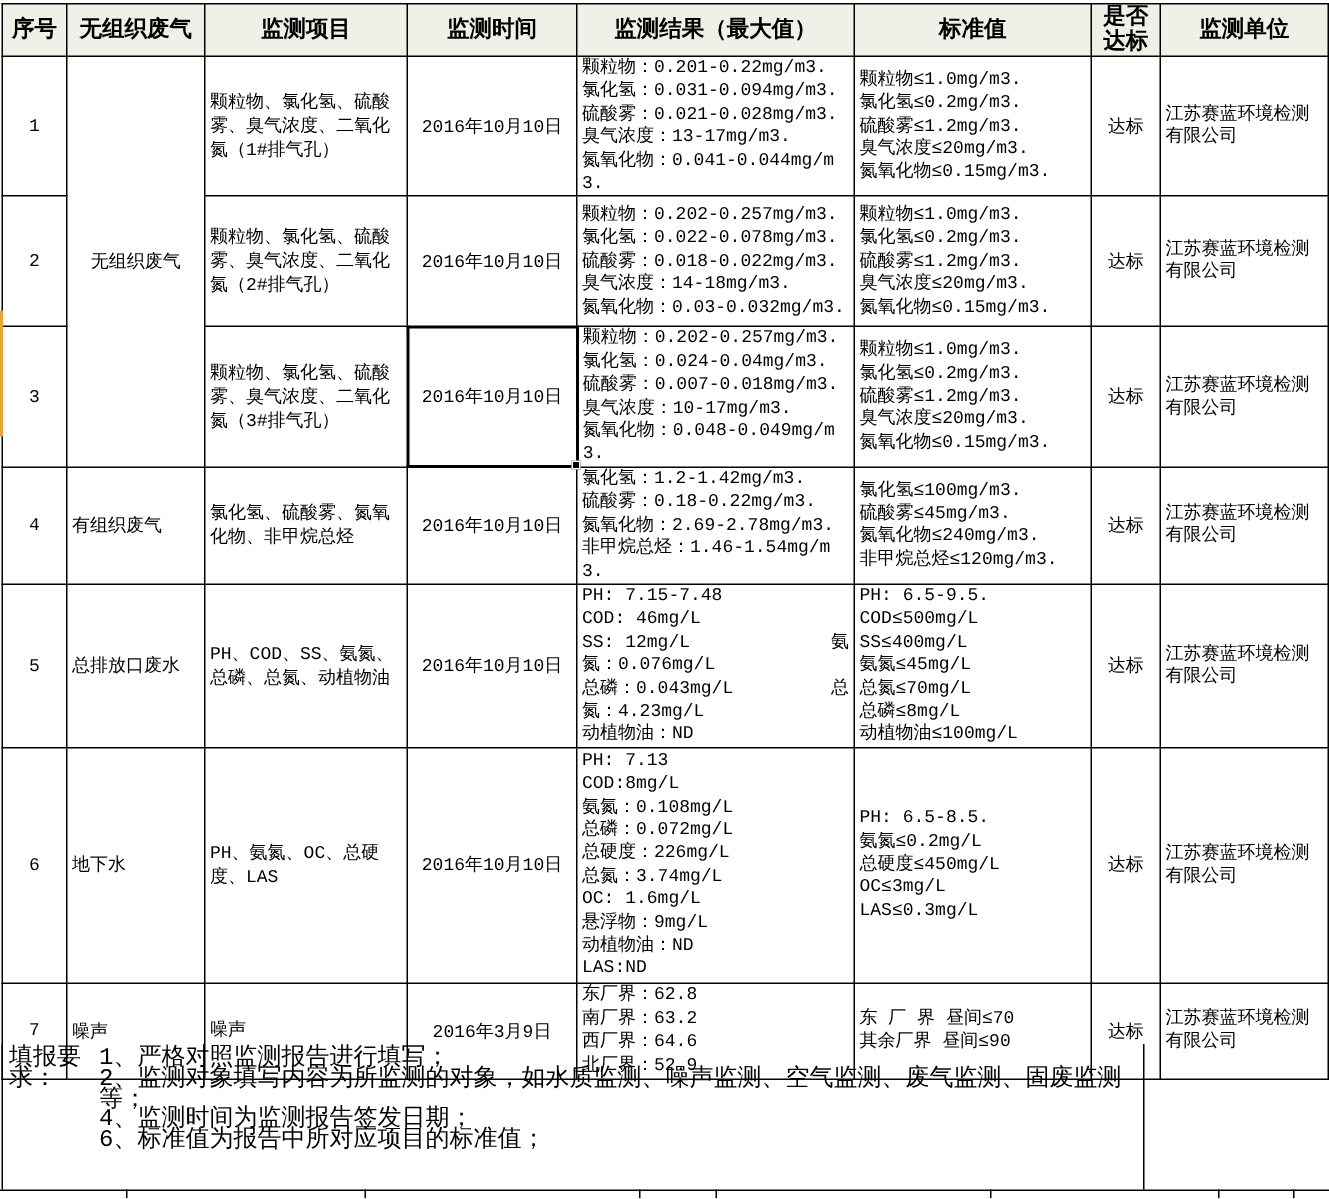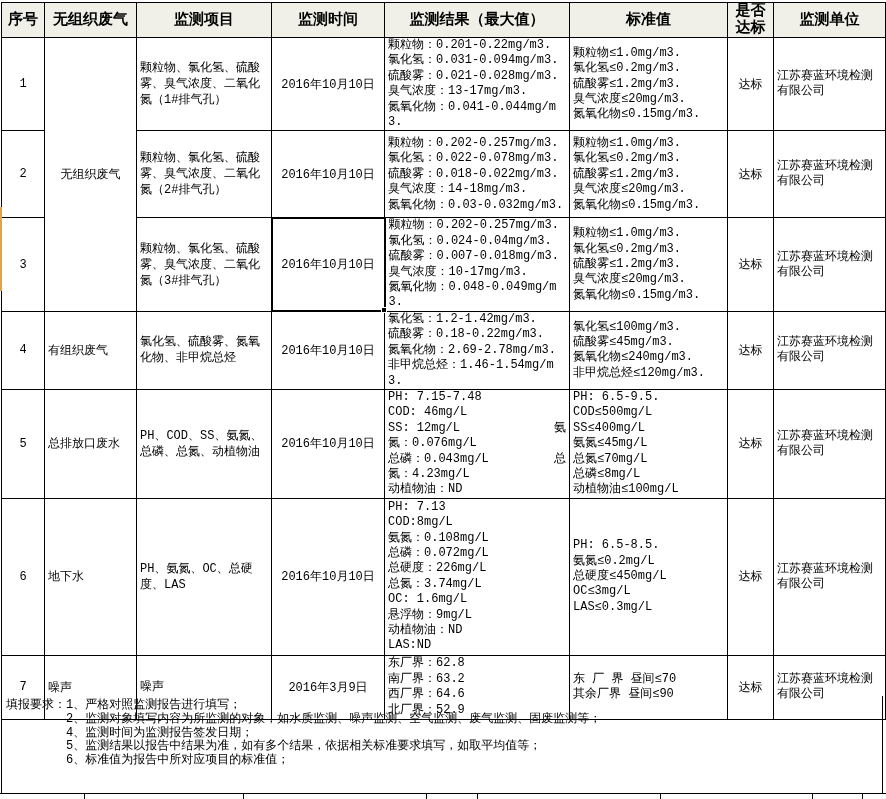--- a/index.html
+++ b/index.html
@@ -39,25 +39,25 @@
   .sel::after{
     content:"";position:absolute;right:-3px;bottom:-3px;
     width:4px;height:4px;background:#000;border:1px solid #fff;
     z-index:3;
   }
   .row-marker{
     position:absolute;left:0;top:207px;width:2px;height:84px;
     background:#e8a33d;z-index:4;
   }
   .notes{
-    position:absolute;top:696px;left:1px;width:882px;height:97px;
+    position:absolute;top:696px;left:1px;width:762px;height:97px;
     border-left:1px solid #000;border-right:1px solid #000;
     box-sizing:border-box;
     display:flex;align-items:flex-start;
-    font-size:12px;line-height:13.8px;
+    font-size:16px;line-height:13.8px;
     padding-top:3px;
   }
   .notes-label{flex:none;width:60px;padding-left:4px;}
   .notes-items{flex:1;}
   .bottom-line{
     position:absolute;top:793px;left:0;width:886px;height:0;
     border-top:1px solid #000;
   }
   .tick{position:absolute;top:793px;width:1px;height:6px;background:#000;}
 </style>
@@ -261,21 +261,20 @@
     </table>
 
   <div class="row-marker"></div>
 
   <div class="notes">
     <div class="notes-label">填报要求：</div>
     <div class="notes-items">
         <div class="cl">1、严格对照监测报告进行填写；</div>
         <div class="cl">2、监测对象填写内容为所监测的对象，如水质监测、噪声监测、空气监测、废气监测、固废监测等；</div>
         <div class="cl">4、监测时间为监测报告签发日期；</div>
-        <div class="cl">5、监测结果以报告中结果为准，如有多个结果，依据相关标准要求填写，如取平均值等；</div>
         <div class="cl">6、标准值为报告中所对应项目的标准值；</div>
       </div>
   </div>
 
   <div class="bottom-line"></div>
   <div class="tick" style="left:84px"></div>
   <div class="tick" style="left:243px"></div>
   <div class="tick" style="left:426px"></div>
   <div class="tick" style="left:477px"></div>
   <div class="tick" style="left:660px"></div>

